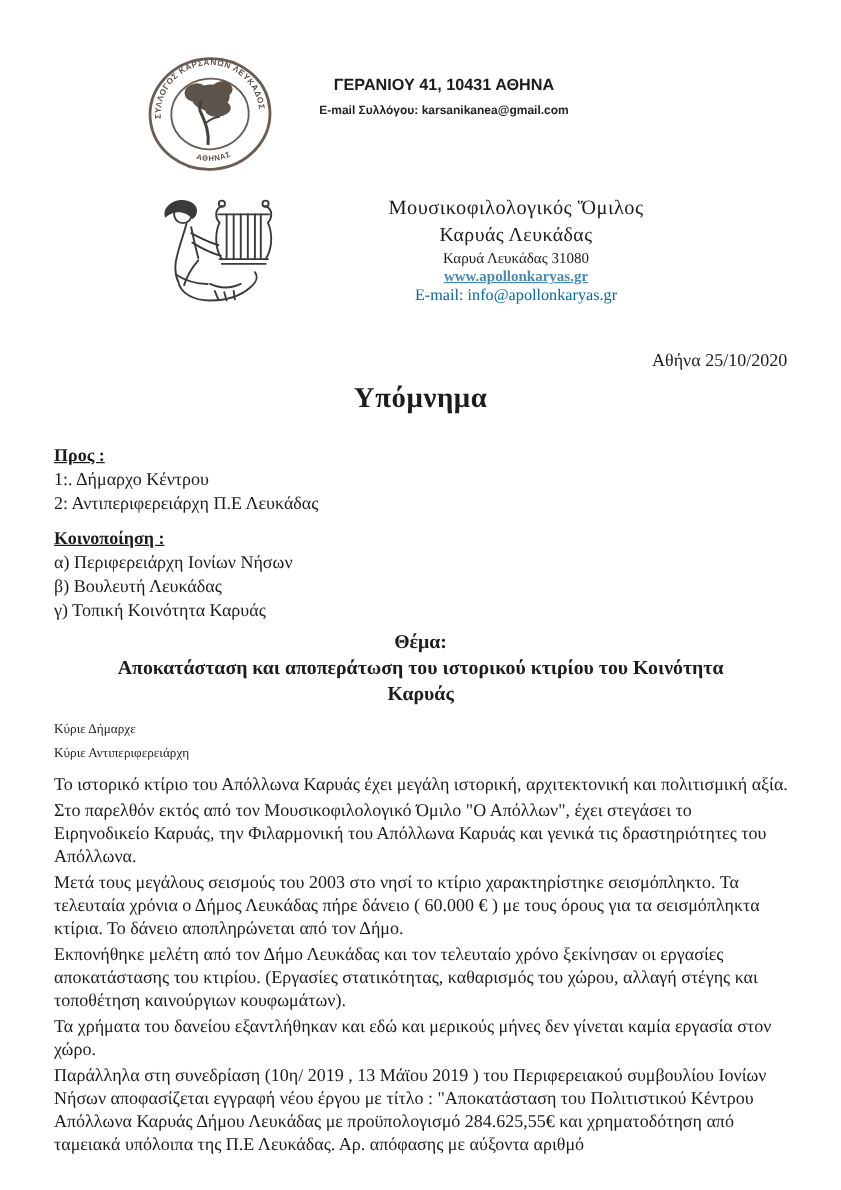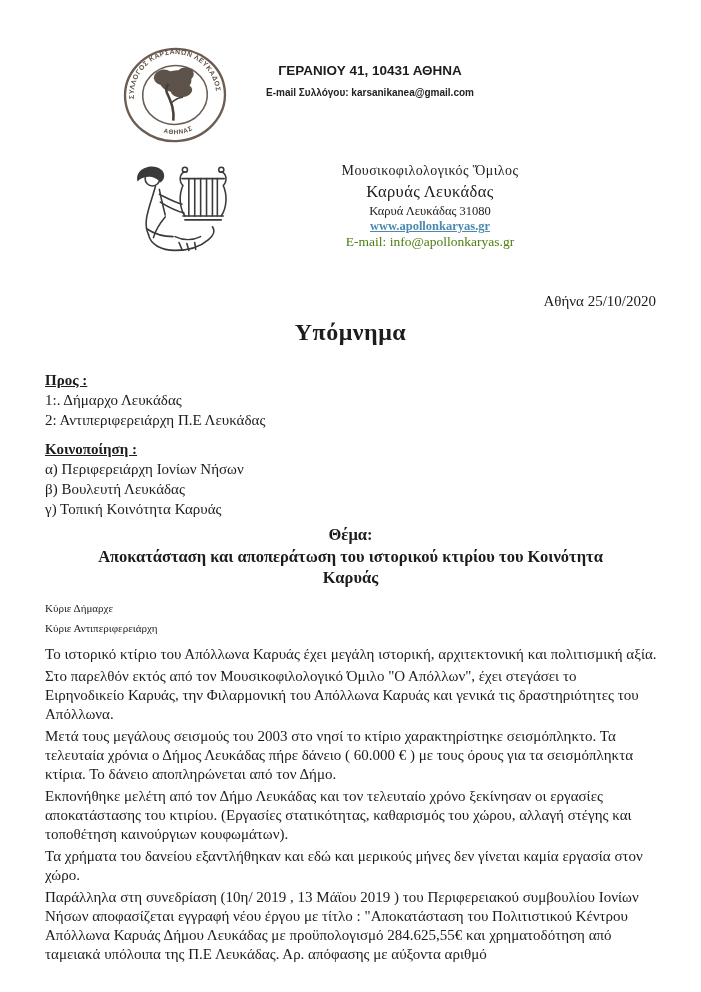--- a/index.html
+++ b/index.html
@@ -15,27 +15,27 @@
   
   .seal{position:absolute;left:122px;top:46px;width:106px;height:98px;transform:rotate(-5deg);}
   .h1text{position:absolute;left:195px;top:54px;width:350px;text-align:center;
           font-family:"Liberation Sans", sans-serif;font-weight:bold;}
   .h1-line1{font-size:14px;letter-spacing:.2px;}
   .h1-line2{font-size:13.5px;margin-top:9px;}
   .h1-email{font-size:10px;margin-top:9px;color:#222;}
   
   .apollo{position:absolute;left:120px;top:161px;width:118px;height:106px;}
   .h2text{position:absolute;left:250px;top:163px;width:360px;text-align:center;}
-  .h2-line1{font-size:14px;letter-spacing:.4px;}
+  .h2-line1{font-size:17px;letter-spacing:.4px;}
   .h2-line2{font-size:16.5px;margin-top:3px;letter-spacing:.4px;}
   .h2-line3{font-size:17px;font-weight:bold;margin-top:2px;letter-spacing:.6px;}
   .h2-line4{font-size:12.5px;margin-top:2px;}
   .h2-web{font-size:12.5px;font-weight:bold;}
   .h2-web a{color:#4a8ab0;text-decoration:underline;cursor:pointer;}
-  .h2-email{font-size:13.5px;color:#4d7c0f;}
+  .h2-email{font-size:13.5px;color:#0369a1;}
   
   .date{position:absolute;top:293px;right:45px;font-size:15px;}
   .doc-title{position:absolute;top:319px;left:0;width:100%;text-align:center;
              font-size:24px;font-weight:bold;letter-spacing:.5px;}
   .addr-block{position:absolute;left:45px;font-size:15px;line-height:20px;}
   .recipients{top:370px;}
   .cc{top:439px;}
   .addr-heading{font-weight:bold;text-decoration:underline;}
   .subject{position:absolute;top:524px;left:45px;width:611px;text-align:center;
            font-weight:bold;font-size:16.5px;line-height:21px;}
@@ -120,21 +120,21 @@
     <div class="h2-line4">Καρυά Λευκάδας 31080</div>
     <div class="h2-web"><a>www.apollonkaryas.gr</a></div>
     <div class="h2-email">E-mail: info@apollonkaryas.gr</div>
   </div>
 
   <div class="date">Αθήνα 25/10/2020</div>
   <div class="doc-title">Υπόμνημα</div>
 
   <div class="addr-block recipients">
     <div class="addr-heading">Προς :</div>
-    <div>1:. Δήμαρχο Λευκάδας</div>
+    <div>1:. Δήμαρχο Κέντρου</div>
     <div>2: Αντιπεριφερειάρχη Π.Ε Λευκάδας</div>
   </div>
 
   <div class="addr-block cc">
     <div class="addr-heading">Κοινοποίηση :</div>
     <div>α) Περιφερειάρχη Ιονίων Νήσων</div>
     <div>β) Βουλευτή Λευκάδας</div>
     <div>γ) Τοπική Κοινότητα Καρυάς</div>
   </div>
 

